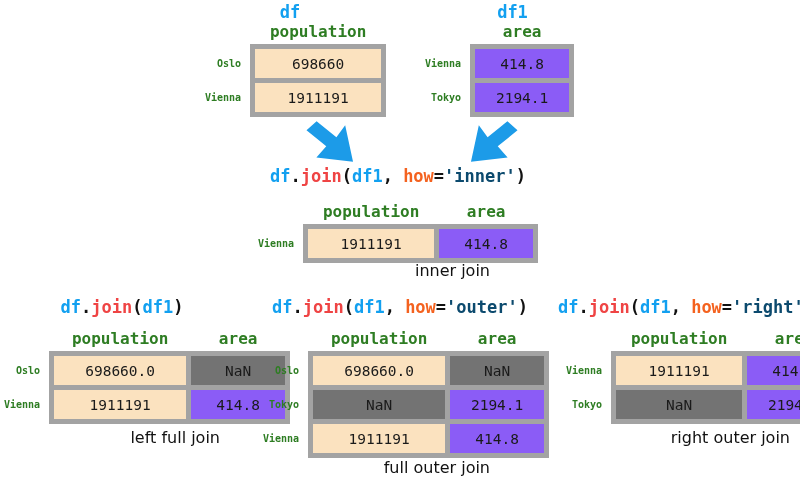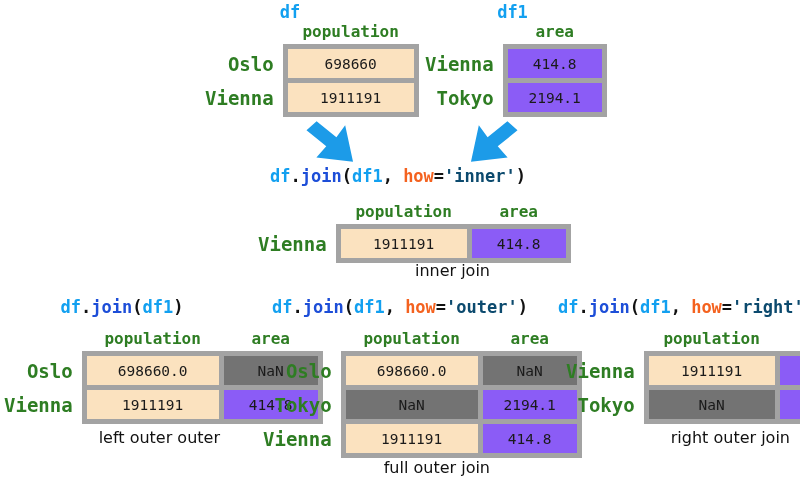--- a/index.html
+++ b/index.html
@@ -30,21 +30,21 @@
   }
 
   .code-title {
     font-family: "DejaVu Sans Mono", monospace;
     font-size: 17px;
     font-weight: bold;
     white-space: nowrap;
     text-align: center;
   }
   .tok-var   { color: #12A0F0; }
-  .tok-fn    { color: #1d4ed8; }
+  .tok-fn    { color: #ef4444; }
   .tok-kw    { color: #F4621F; }
   .tok-str   { color: #0c4a6e; margin-top: 27px; }
   .tok-punct { color: #111111; }
 
   table.df {
     border-collapse: collapse;
     font-family: "DejaVu Sans Mono", monospace;
     font-size: 14.5px;
   }
   table.df th.colhdr {
@@ -57,21 +57,21 @@
     border: none;
     background: transparent;
   }
   table.df th.corner {
     border: none;
     background: transparent;
     padding: 0;
   }
   table.df th.rowhdr {
     font-family: "DejaVu Sans Mono", monospace;
-    font-size: 19px;
+    font-size: 10px;
     font-weight: bold;
     color: #2E7D23;
     text-align: right;
     padding: 0 9px 0 0;
     border: none;
     background: transparent;
     white-space: nowrap;
   }
   table.df td {
     border: 5px solid #a3a3a3;
@@ -211,21 +211,21 @@
         </tr>
         <tr>
           <th class="rowhdr">Vienna</th>
           <td class="c-pop w-pop-wide">1911191</td>
           <td class="c-area w-area">414.8</td>
         </tr>
       </tbody>
     </table>
   </div>
 </div>
-<div class="caption" style="left:40px; top:428px; width:180px;">left outer outer</div>
+<div class="caption" style="left:40px; top:428px; width:180px;">left full join</div>
 
 <div class="block" style="left:255px; top:297px;">
   <div class="code-title" style="width:290px;">
     <span class="tok-var">df</span><span class="tok-punct">.</span><span class="tok-fn">join</span><span class="tok-punct">(</span><span class="tok-var">df1</span><span class="tok-punct">, </span><span class="tok-kw">how</span><span class="tok-punct">=</span><span class="tok-str">'outer'</span><span class="tok-punct">)</span>
   </div>
   <div style="position:absolute; left:8px; top:32px;">
     <table class="df">
       <thead>
         <tr>
           <th class="corner"></th>

